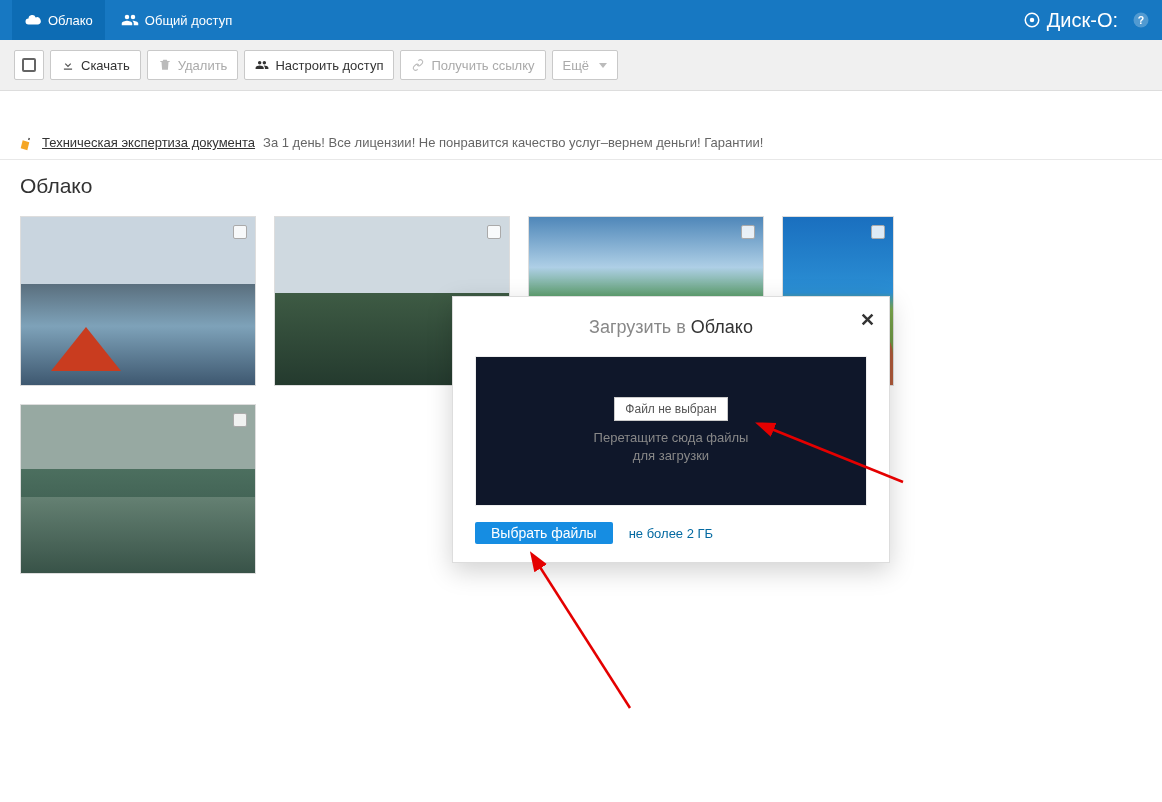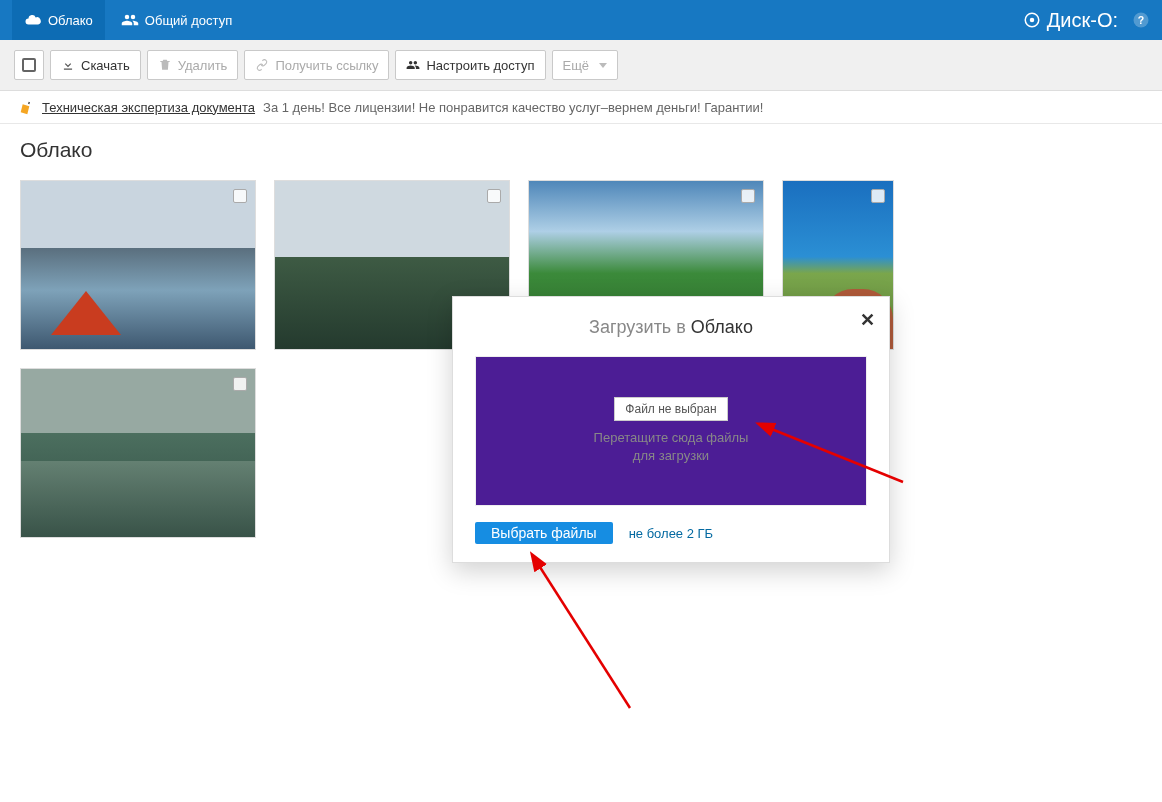--- a/index.html
+++ b/index.html
@@ -14,21 +14,21 @@
 .topbar-right svg { width: 18px; height: 18px; fill: #fff; }
 .disk-o { display: flex; align-items: center; gap: 6px; cursor: pointer; font-size: 20px; }
 
 .toolbar { background: #f0f0f0; border-bottom: 1px solid #ddd; padding: 10px 14px; display: flex; gap: 6px; }
 .tb-btn { display: inline-flex; align-items: center; gap: 6px; background: #fff; border: 1px solid #c9c9c9; border-radius: 2px; padding: 2px 10px; font-size: 13px; cursor: pointer; color: #333; height: 30px; }
 .tb-btn.disabled { color: #aaa; cursor: default; }
 .tb-btn svg { width: 14px; height: 14px; }
 .tb-check { width: 30px; height: 30px; background: #fff; border: 1px solid #c9c9c9; border-radius: 2px; display: flex; align-items: center; justify-content: center; cursor: pointer; }
 .tb-check .box { width: 14px; height: 14px; border: 2px solid #646464; border-radius: 2px; }
 
-.promo { background: #fff; border-bottom: 1px solid #e8e8e8; padding: 8px 18px; display: flex; align-items: center; gap: 8px; font-size: 13px; color: #666; }
+.promo { background: #fff; border-bottom: 1px solid #e8e8e8; padding: 8px 18px; display: flex; align-items: flex-start; gap: 8px; font-size: 13px; color: #666; margin-top: 36px; }
 .promo a { color: #333; text-decoration: underline; }
 .promo-icon { width: 16px; height: 16px; }
 
 .page-title-row { padding: 14px 20px 18px; font-size: 21px; color: #333; background:#fff; }
 
 .content { padding: 0 20px; display: flex; flex-wrap: wrap; gap: 18px; background:#fff; }
 .card { width: 236px; height: 170px; border: 1px solid #ddd; background: #fafafa; position: relative; overflow: hidden; }
 .card .chk { position: absolute; top: 8px; right: 8px; width: 14px; height: 14px; background: rgba(255,255,255,.85); border: 1px solid #aaa; border-radius: 2px; cursor: pointer; }
 .rec-title { position: absolute; top: 8px; left: 10px; font-size: 12px; color: #333; }
 .folder-shape { position: absolute; left: 74px; top: 50px; width: 86px; height: 70px; }
@@ -43,21 +43,21 @@
 .photo3 { background: linear-gradient(to bottom, #4f87b9 0%, #aecfe6 30%, #3b8a3a 55%, #2f6d2c 100%); }
 .photo4 { background: linear-gradient(to bottom, #1a6fbf 0%, #2b8fd4 45%, #7aa64c 55%, #5f863a 100%); }
 .photo4::after{content:"";position:absolute;right:0;bottom:0;width:70px;height:60px;background:#b05a3a;border-radius:30px 30px 0 0;}
 .photo5 { background: linear-gradient(to bottom, #97a9a2 0%, #97a9a2 38%, #4c6f5f 38%, #2e4b41 100%); }
 .photo5::before{content:"";position:absolute;top:55%;left:0;right:0;bottom:0;background:linear-gradient(to bottom,#6a8577,#3a5449);opacity:.85;}
 
 .modal { position: absolute; left: 452px; top: 296px; width: 438px; background: #fff; border: 1px solid #ddd; box-shadow: 0 8px 24px rgba(0,0,0,.18); padding: 20px 22px 18px; z-index: 50; }
 .modal-title { font-size: 18px; color: #888; margin-bottom: 18px; text-align: center; }
 .modal-title b { color: #333; font-weight: normal; }
 .modal-close { position: absolute; top: 12px; right: 14px; font-size: 18px; color: #333; cursor: pointer; font-weight: bold; }
-.dropzone { border: 1px solid #eee; background: #4c1d95; height: 150px; display: flex; flex-direction: column; align-items: center; justify-content: center; gap: 8px; margin-bottom: 16px; }
+.dropzone { border: 1px solid #eee; background: #0f172a; height: 150px; display: flex; flex-direction: column; align-items: center; justify-content: center; gap: 8px; margin-bottom: 16px; }
 .file-badge { border: 1px solid #ccc; background: #fff; padding: 4px 10px; font-size: 12px; color: #555; }
 .drop-text { font-size: 13px; color: #888; text-align: center; line-height: 1.35; }
 .modal-footer { display: flex; align-items: center; gap: 16px; }
 .primary-btn { background: #168de2; color: #fff; border: 0; padding: 3px 16px; font-size: 14px; border-radius: 2px; cursor: pointer; }
 .limit-text { color: #0369a1; font-size: 13px; }
 
 
 .arrow { position: absolute; z-index: 60; pointer-events: none; }
 .arrow svg { overflow: visible; }
 
@@ -106,31 +106,31 @@
         <path d="M12 3v10l4-4 1.4 1.4L12 16 6.6 10.4 8 9l4 4V3h0zM5 18h14v2H5z"></path>
       </svg>
     <span>Скачать</span>
   </button>
   <button class="tb-btn disabled">
     <svg viewBox="0 0 24 24" fill="#bbb">
         <path d="M6 7h12l-1 13H7L6 7zm3-4h6l1 2h4v2H4V5h4l1-2z"></path>
       </svg>
     <span>Удалить</span>
   </button>
+  <button class="tb-btn">
+    <svg viewBox="0 0 24 24" fill="#333">
+        <path d="M16 11a3 3 0 1 0-3-3 3 3 0 0 0 3 3zm-8 0a3 3 0 1 0-3-3 3 3 0 0 0 3 3zm0 2c-2.3 0-7 1.2-7 3.5V19h14v-2.5C15 14.2 10.3 13 8 13zm8 0c-.3 0-.6 0-1 .1 1.2.9 2 2 2 3.4V19h6v-2.5c0-2.3-4.7-3.5-7-3.5z"></path>
+      </svg>
+    <span>Настроить доступ</span>
+  </button>
   <button class="tb-btn disabled">
     <svg viewBox="0 0 24 24" fill="#bbb">
         <path d="M10 13a5 5 0 0 0 7 0l3-3a5 5 0 0 0-7-7l-1 1 1.4 1.4 1-1a3 3 0 0 1 4.2 4.2l-3 3a3 3 0 0 1-4.2 0zM14 11a5 5 0 0 0-7 0l-3 3a5 5 0 0 0 7 7l1-1-1.4-1.4-1 1a3 3 0 0 1-4.2-4.2l3-3a3 3 0 0 1 4.2 0z"></path>
       </svg>
     <span>Получить ссылку</span>
-  </button>
-  <button class="tb-btn">
-    <svg viewBox="0 0 24 24" fill="#333">
-        <path d="M16 11a3 3 0 1 0-3-3 3 3 0 0 0 3 3zm-8 0a3 3 0 1 0-3-3 3 3 0 0 0 3 3zm0 2c-2.3 0-7 1.2-7 3.5V19h14v-2.5C15 14.2 10.3 13 8 13zm8 0c-.3 0-.6 0-1 .1 1.2.9 2 2 2 3.4V19h6v-2.5c0-2.3-4.7-3.5-7-3.5z"></path>
-      </svg>
-    <span>Настроить доступ</span>
   </button>
   <button class="tb-btn disabled">
     <span>Ещё</span>
     <span class="caret-down disabled"></span>
   </button>
 </div>
 
 <div class="promo">
   <svg class="promo-icon" viewBox="0 0 24 24">
       <path fill="#f5a623" d="M4 20l3-12 10 3-3 12z"></path>

